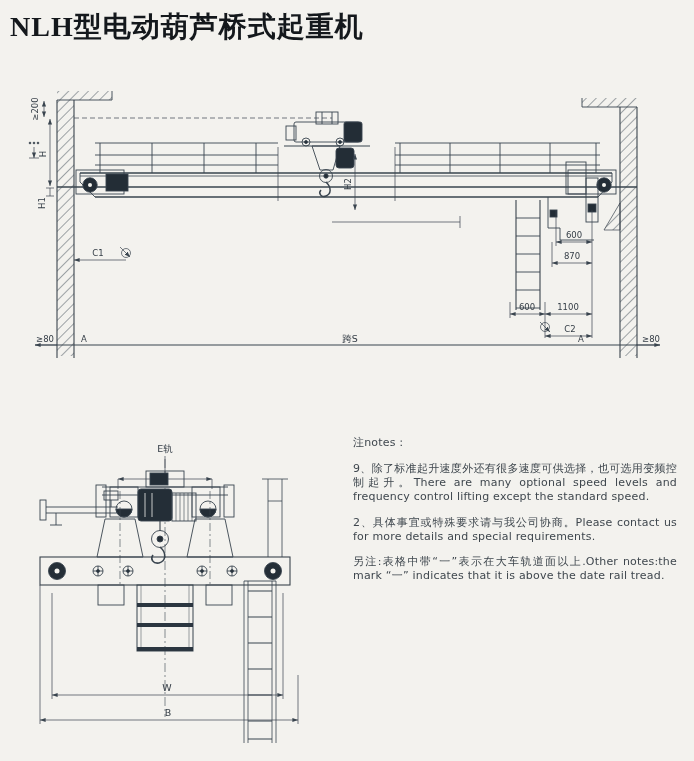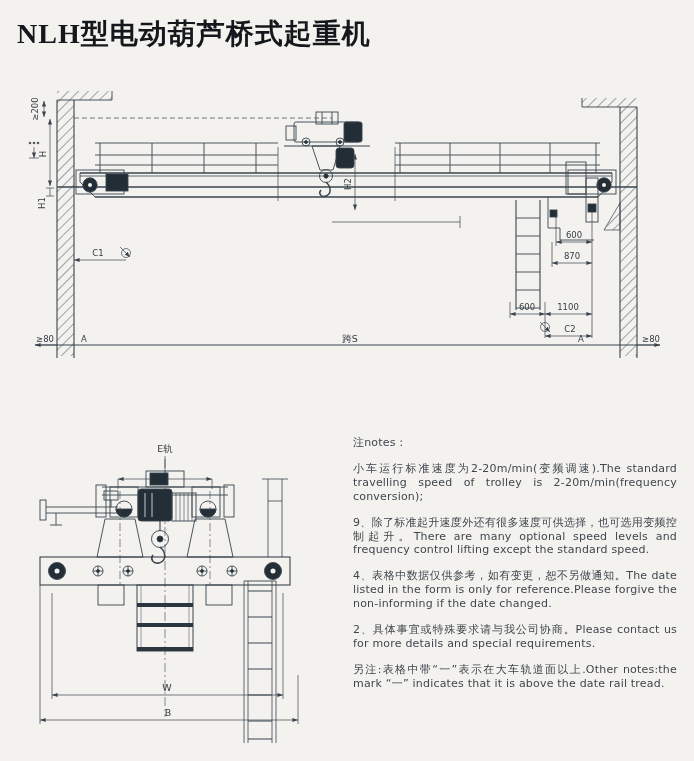--- a/index.html
+++ b/index.html
@@ -1,19 +1,19 @@
 <!DOCTYPE html>
 <html><head>
 <meta charset="utf-8">
 <style>
   html,body{margin:0;padding:0;}
   body{width:694px;height:761px;background:#e9e8e4;font-family:"DejaVu Sans",sans-serif;}
   .page{position:relative;width:694px;height:761px;background:#f3f2ee;overflow:hidden;}
   .title{
-    position:absolute;left:10px;top:8px;margin:7px;
+    position:absolute;left:10px;top:8px;margin:0;
     font-family:"Liberation Serif","DejaVu Serif",serif;
     font-size:28px;font-weight:bold;color:#14181c;letter-spacing:1px;white-space:nowrap;
   }
   .drawing{position:absolute;}
   #front-drawing{left:0;top:70px;}
   #end-drawing{left:0;top:425px;}
   .notes{
     position:absolute;left:341px;top:424px;width:348px;
     font-size:11px;line-height:13.9px;color:#3f474e;text-align:justify;
     letter-spacing:0.2px;
@@ -270,20 +270,18 @@
       </g>
     </g>
 
     <text class="dim-big" x="165" y="27" text-anchor="middle">E轨</text>
     <text class="dim-big" x="167" y="266" text-anchor="middle">W</text>
     <text class="dim-big" x="168" y="291" text-anchor="middle">B</text>
   </svg>
 
   <div class="notes">
     <p>注notes：</p>
-    <p>小车运行标准速度为2-20m/min(变频调速).The standard travelling speed of trolley is 2-20m/min(frequency conversion);</p>
     <p>9、除了标准起升速度外还有很多速度可供选择，也可选用变频控制起升。There are many optional speed levels and frequency control lifting except the standard speed.</p>
-    <p>4、表格中数据仅供参考，如有变更，恕不另做通知。The date listed in the form is only for reference.Please forgive the non-informing if the  date changed.</p>
     <p>2、具体事宜或特殊要求请与我公司协商。Please contact us for more details and special requirements.</p>
     <p>另注:表格中带“一”表示在大车轨道面以上.Other  notes:the mark “一” indicates that it is above the date rail tread.</p>
   </div>
 
 </div>
 
 </body></html>

